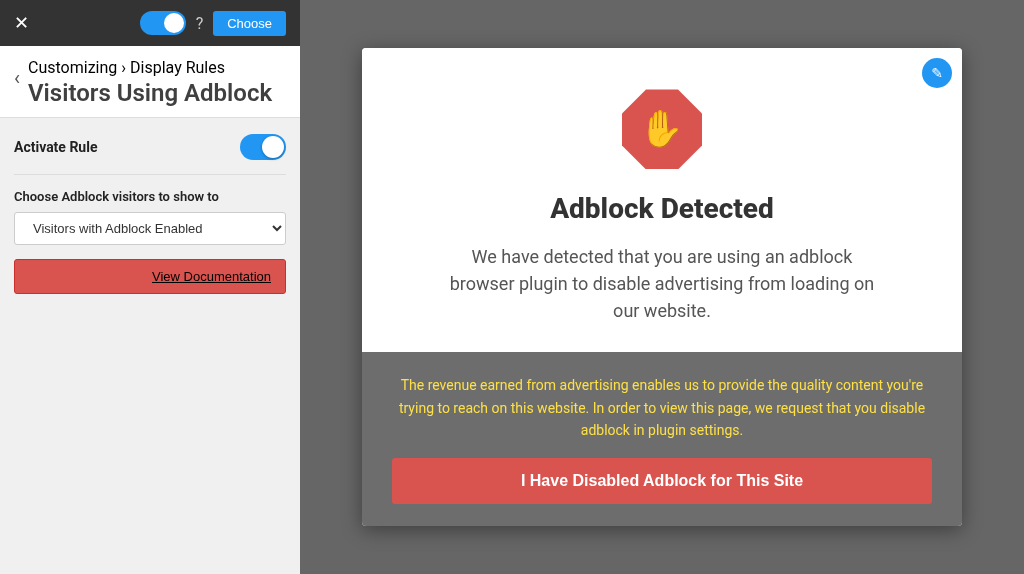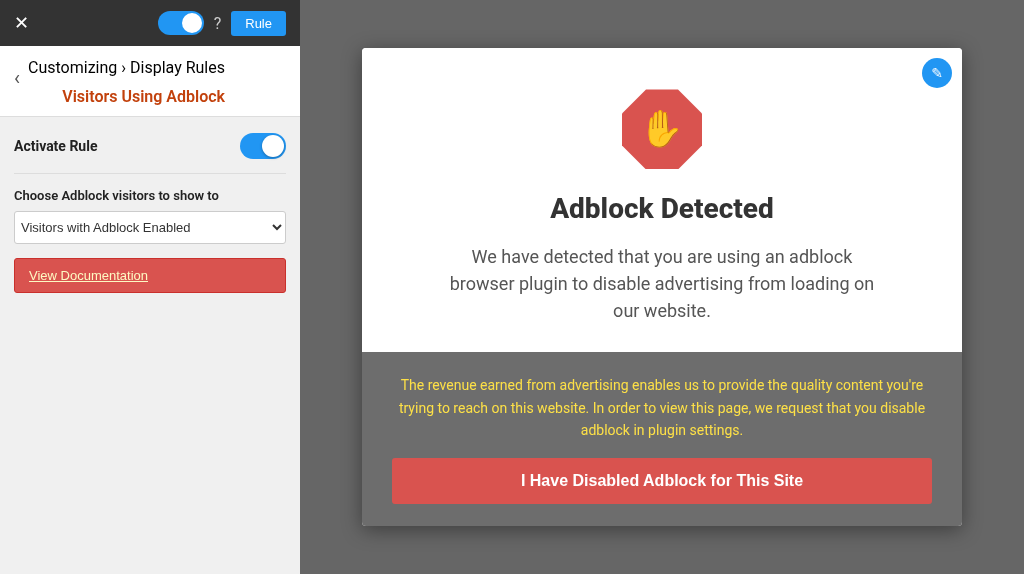--- a/index.html
+++ b/index.html
@@ -94,27 +94,26 @@
       color: #555;
       font-size: 20px;
       cursor: pointer;
       margin-top: 10px;
       line-height: 1;
     }
 
     .breadcrumb-text {
       display: flex;
       flex-direction: column;
-      text-align: right;
     }
     .breadcrumb-title {
-      font-size: 16px;
+      font-size: 24px;
       font-weight: 600;
-      color: #c2410c;
-      margin-top: 10px;
+      color: #404040;
+      margin-top: 2px;
     }
 
     .sidebar-content {
       padding: 16px 14px;
       display: flex;
       flex-direction: column;
       gap: 14px;
     }
 
     .activate-rule-section {
@@ -173,39 +172,39 @@
     }
 
     .choose-label {
       font-size: 13px;
       font-weight: 600;
       color: #222;
     }
 
     .select-dropdown {
       width: 100%;
-      padding: 7px 2px;
+      padding: 7px 14px;
       border: 1px solid #ccc;
       border-radius: 3px;
       background: #fff;
       font-size: 13px;
       color: #333;
       cursor: pointer;
       appearance: auto;
     }
 
     .view-docs-btn {
       background: #d9534f;
-      color: #fef9c3;
+      color: #000000;
       border: 1px solid #c9302c;
       padding: 9px 14px;
       border-radius: 3px;
       font-size: 13px;
       cursor: pointer;
-      text-align: left;
+      text-align: right;
       text-decoration: underline;
       width: 100%;
     }
 
     
     .main-preview {
       flex: 1;
       background: #666;
       display: flex;
       align-items: center;
@@ -320,21 +319,21 @@
 </head>
 <body>
 
 <div class="sidebar">
 
   <div class="sidebar-header-bar">
     <button class="close-icon-btn">✕</button>
     <div class="header-controls">
       <div class="toggle-switch"></div>
       <span class="help-icon">?</span>
-      <button class="saved-btn">Rule</button>
+      <button class="saved-btn">Choose</button>
     </div>
   </div>
 
   <div class="breadcrumb-section">
     <span class="back-arrow">‹</span>
     <div class="breadcrumb-text">
       <span>
         <span>Customizing</span>
         <span>›</span>
         <span>Display Rules</span>

